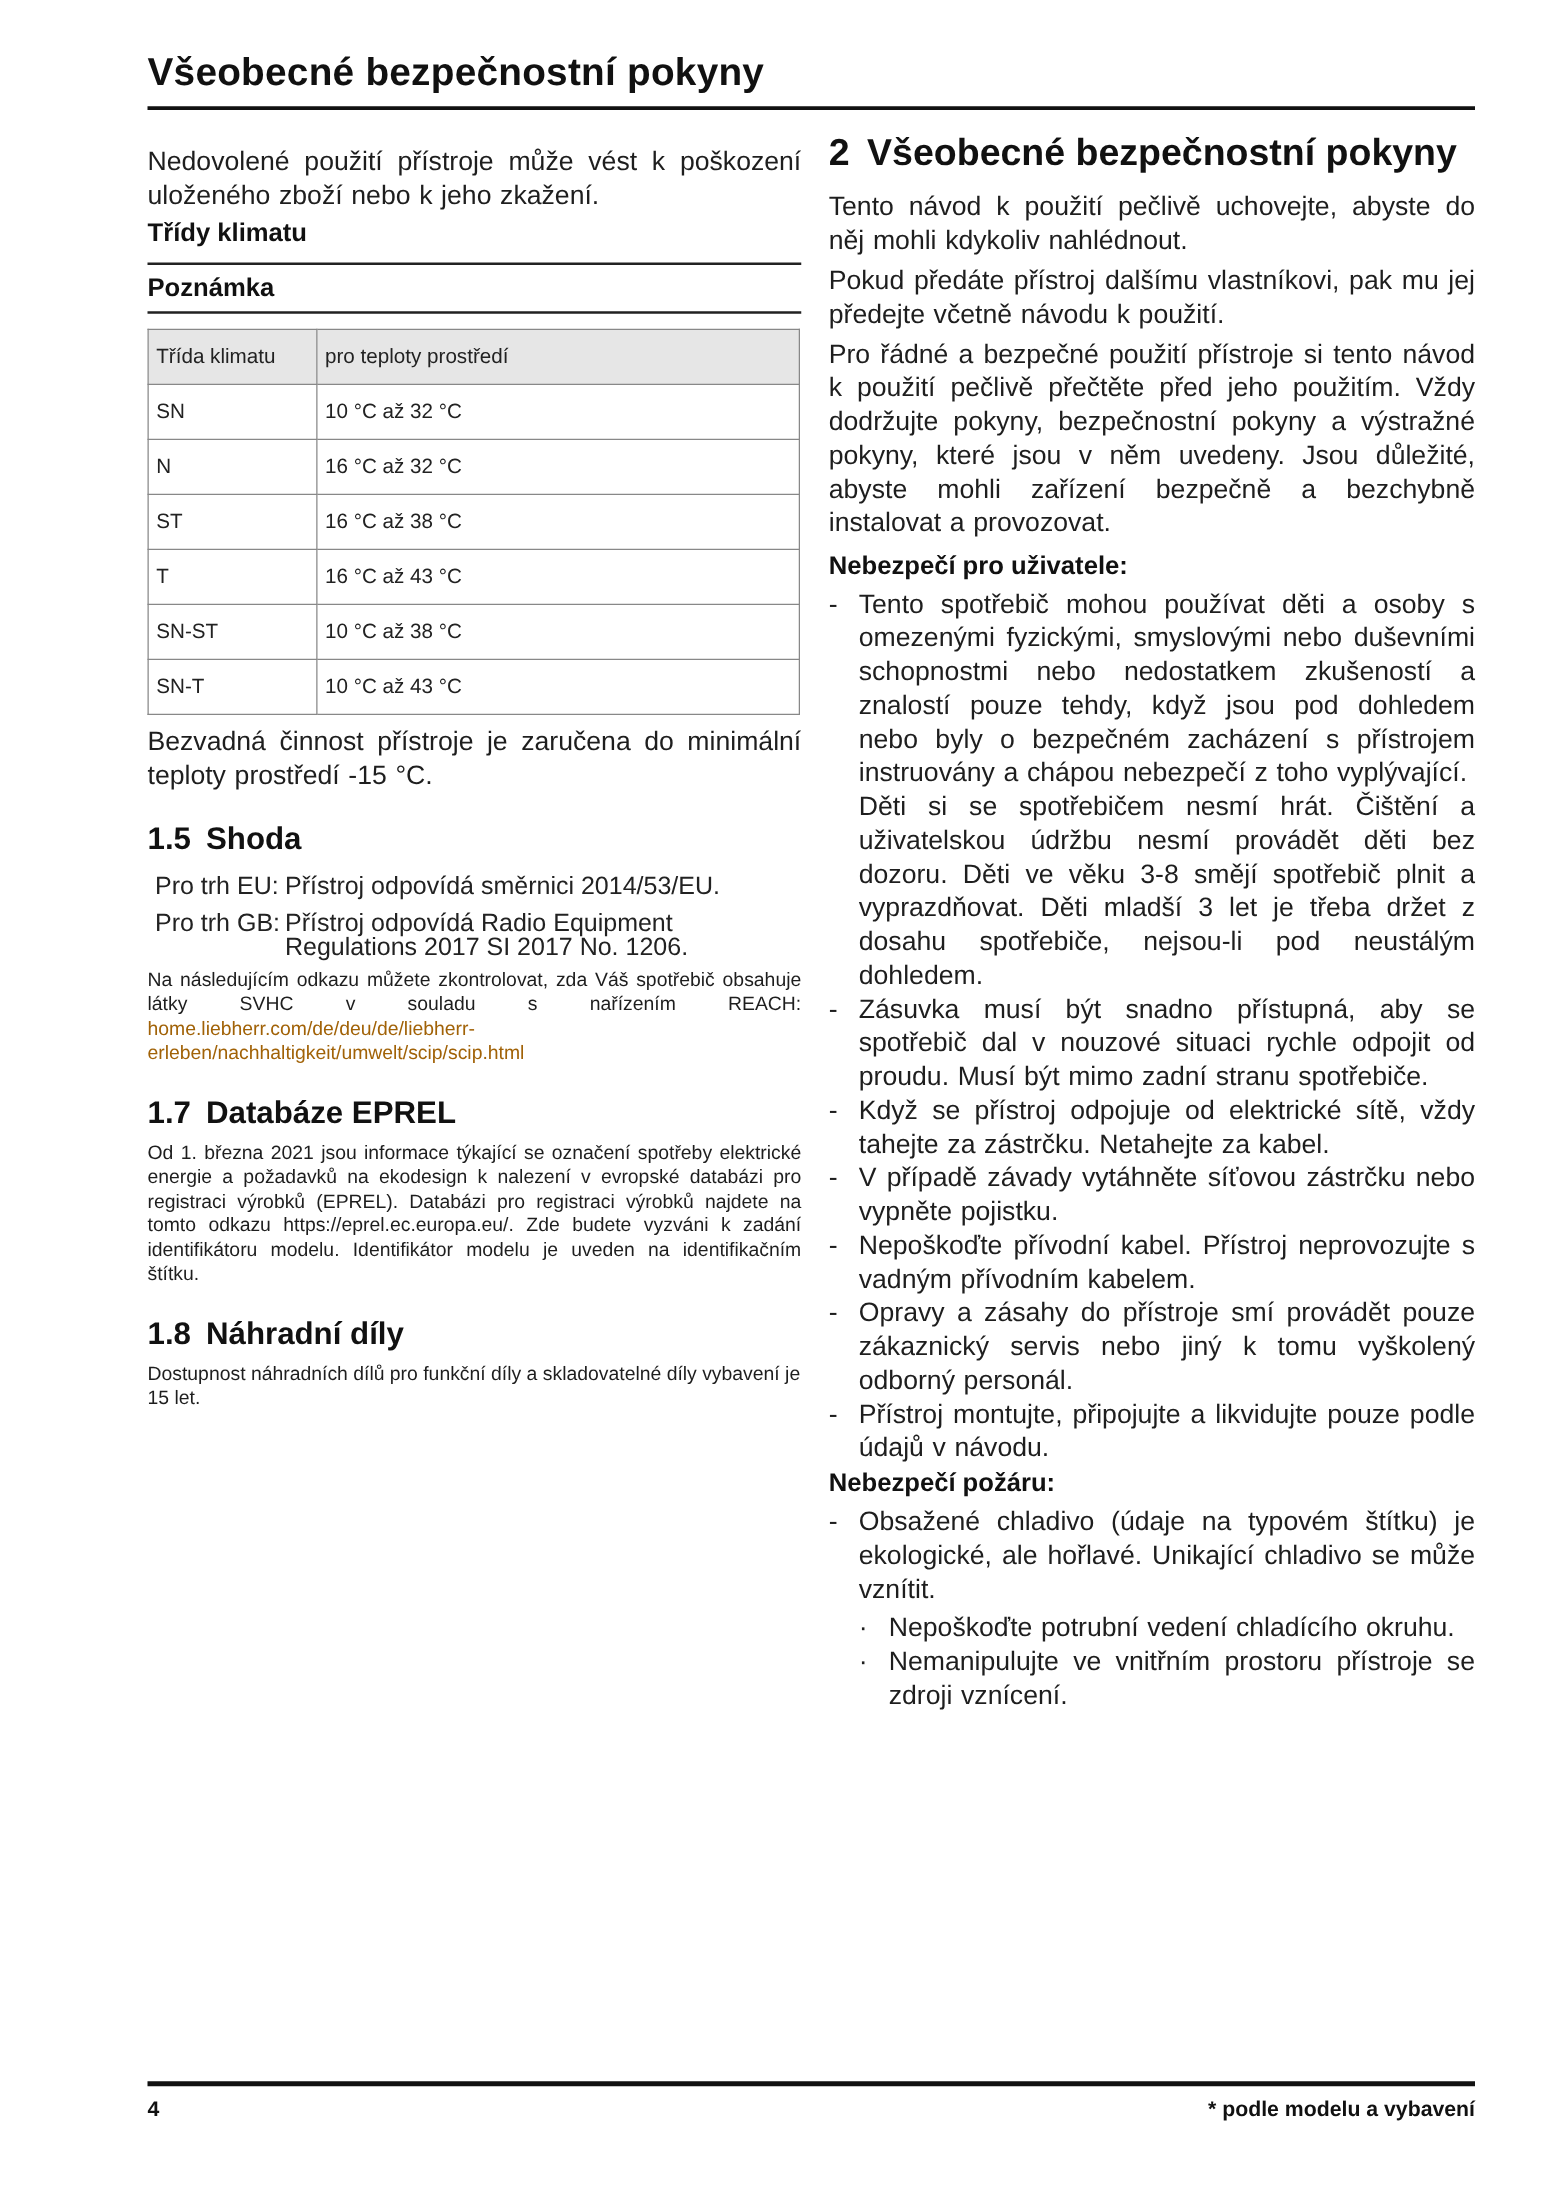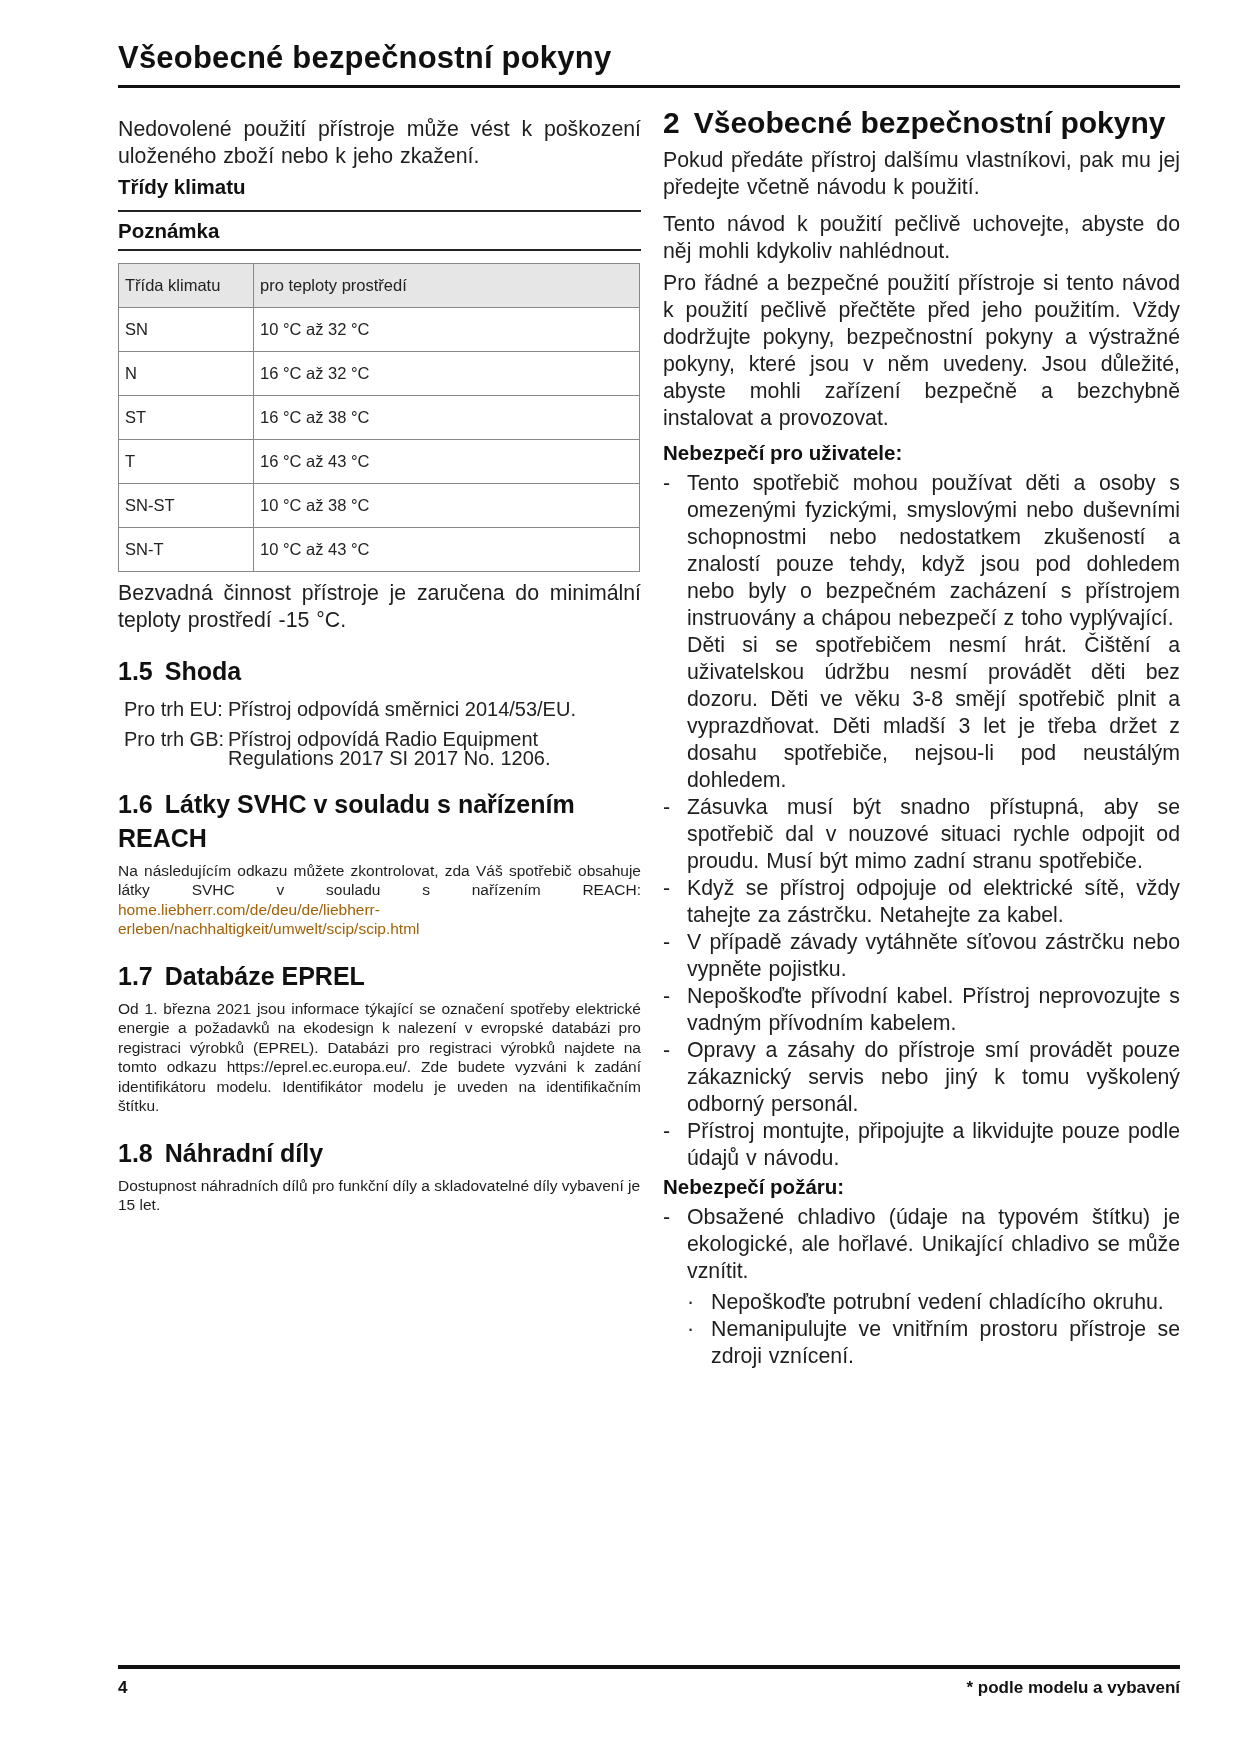--- a/index.html
+++ b/index.html
@@ -137,42 +137,39 @@
   </div>
   <div class="market" style="margin-top:12px;">
     <span class="lbl">Pro trh EU:</span>
     <span class="val">Přístroj odpovídá směrnici 2014/53/EU.</span>
   </div>
   <div class="market" style="margin-top:10px;">
     <span class="lbl">Pro trh GB:</span>
     <span class="val">Přístroj odpovídá Radio Equipment Regulations 2017 SI 2017 No. 1206.</span>
   </div>
 
-  <div class="sec-head" style="margin-top:18px;">
-    <span class="num">1.6</span><span>Látky SVHC v souladu s nařízením REACH</span>
-  </div>
   <p class="p-sm" style="margin-top:6px;"><span>Na následujícím odkazu můžete zkontrolovat, zda Váš spotřebič obsahuje látky SVHC v souladu s nařízením REACH: </span><span class="link">home.liebherr.com/de/deu/de/liebherr-erleben/nachhaltigkeit/umwelt/scip/scip.html</span></p>
 
   <div class="sec-head" style="margin-top:20px;">
     <span class="num">1.7</span><span>Databáze EPREL</span>
   </div>
   <p class="p-sm" style="margin-top:6px;">Od 1. března 2021 jsou informace týkající se označení spotřeby elektrické energie a požadavků na ekodesign k nalezení v evropské databázi pro registraci výrobků (EPREL). Databázi pro registraci výrobků najdete na tomto odkazu https://eprel.ec.europa.eu/. Zde budete vyzváni k zadání identifikátoru modelu. Identifikátor modelu je uveden na identifikačním štítku.</p>
 
   <div class="sec-head" style="margin-top:20px;">
     <span class="num">1.8</span><span>Náhradní díly</span>
   </div>
   <p class="p-sm" style="margin-top:6px; text-align:left;">Dostupnost náhradních dílů pro funkční díly a skladovatelné díly vybavení je 15 let.</p>
 </div>
 
 <div class="col-right">
   <div class="big-head" style="margin-top:4px;">
     <span class="num">2</span><span>Všeobecné bezpečnostní pokyny</span>
   </div>
+  <p class="p-lg" style="margin-top:10px;">Tento návod k použití pečlivě uchovejte, abyste do něj mohli kdykoliv nahlédnout.</p>
   <p class="p-lg" style="margin-top:5px;">Pokud předáte přístroj dalšímu vlastníkovi, pak mu jej předejte včetně návodu k použití.</p>
-  <p class="p-lg" style="margin-top:10px;">Tento návod k použití pečlivě uchovejte, abyste do něj mohli kdykoliv nahlédnout.</p>
   <p class="p-lg" style="margin-top:5px;">Pro řádné a bezpečné použití přístroje si tento návod k použití pečlivě přečtěte před jeho použitím. Vždy dodržujte pokyny, bezpečnostní pokyny a výstražné pokyny, které jsou v něm uvedeny. Jsou důležité, abyste mohli zařízení bezpečně a bezchybně instalovat a provozovat.</p>
 
   <div class="subhead" style="margin-top:8px;">Nebezpečí pro uživatele:</div>
   <ul class="bullet-list p-lg" style="margin-top:4px;">
     <li>
       <span class="dash">-</span>
       <span>Tento spotřebič mohou používat děti a osoby s omezenými fyzickými, smyslovými nebo duševními schopnostmi nebo nedostatkem zkušeností a znalostí pouze tehdy, když jsou pod dohledem nebo byly o bezpečném zacházení s přístrojem instruovány a chápou nebezpečí z toho vyplývající.</span>
       <span style="display:block;">Děti si se spotřebičem nesmí hrát. Čištění a uživatelskou údržbu nesmí provádět děti bez dozoru. Děti ve věku 3-8 smějí spotřebič plnit a vyprazdňovat. Děti mladší 3 let je třeba držet z dosahu spotřebiče, nejsou-li pod neustálým dohledem.</span>
     </li>
     <li>

